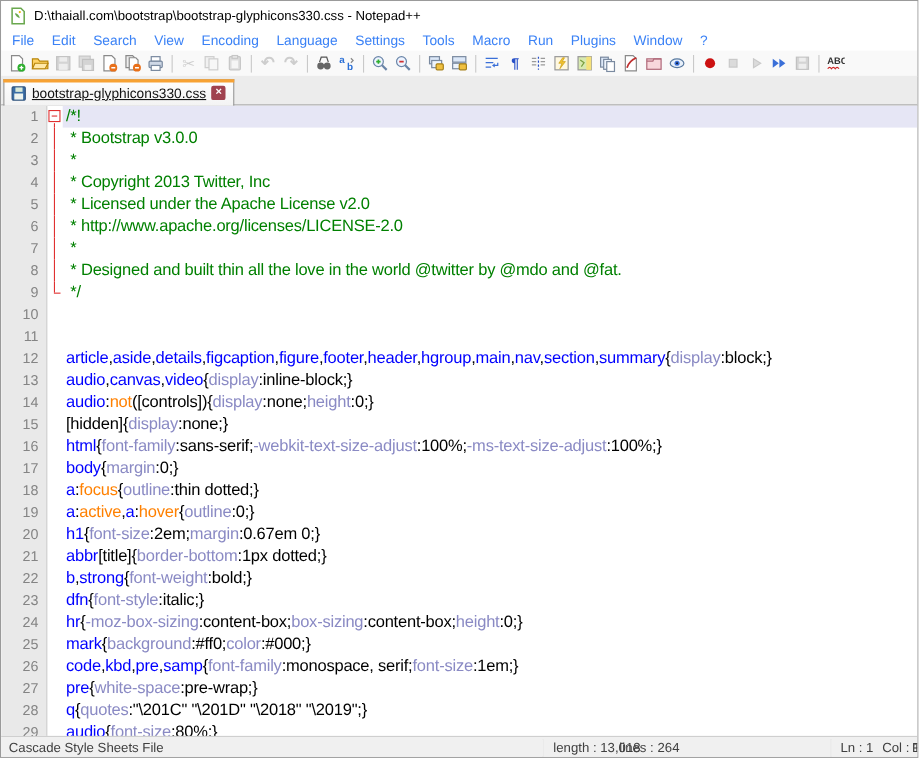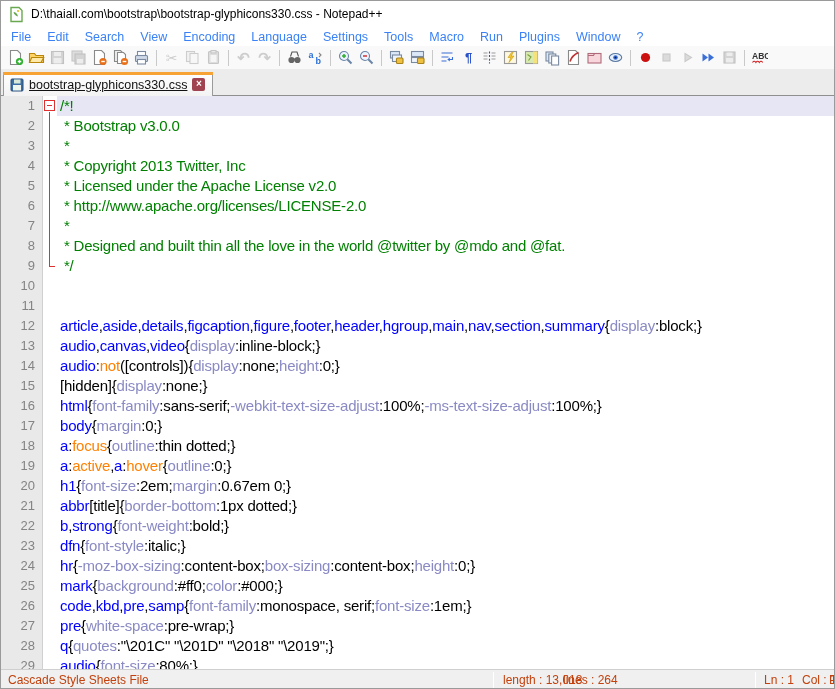--- a/index.html
+++ b/index.html
@@ -54,21 +54,21 @@
   .code-row.hl .code-text { background:#e6e6f5; }
   .tok-com { color:#008000; }
   .tok-url { color:#008000; }
   .tok-sel { color:#0000ff; }
   .tok-pseudo { color:#ff8000;text-align:center; }
   .tok-prop { color:#8a8ac4; }
   .tok-def { color:#000; }
   
   .statusbar {
     height:21px; background:#f0f0f0; border-top:1px solid #cfcfcf; position:relative;
-    font-size:12px; color:#c2410c; flex:0 0 auto; overflow:hidden;
+    font-size:12px; color:#404040; flex:0 0 auto; overflow:hidden;
   }
   .statusbar span { position:absolute; top:3px; white-space:nowrap; }
   .st-doctype { left:7px; }
   .st-length { left:502px; }
   .st-lines { left:562px; }
   .st-ln { left:763px; }
   .st-col { left:801px; }
   .st-pos { left:828px; }
   .st-div { position:absolute; top:2px; bottom:2px; width:1px; background:#bdbdbd; border-right:1px solid #fff; }
   .st-div1 { left:492px; } .st-div2 { left:754px; }

